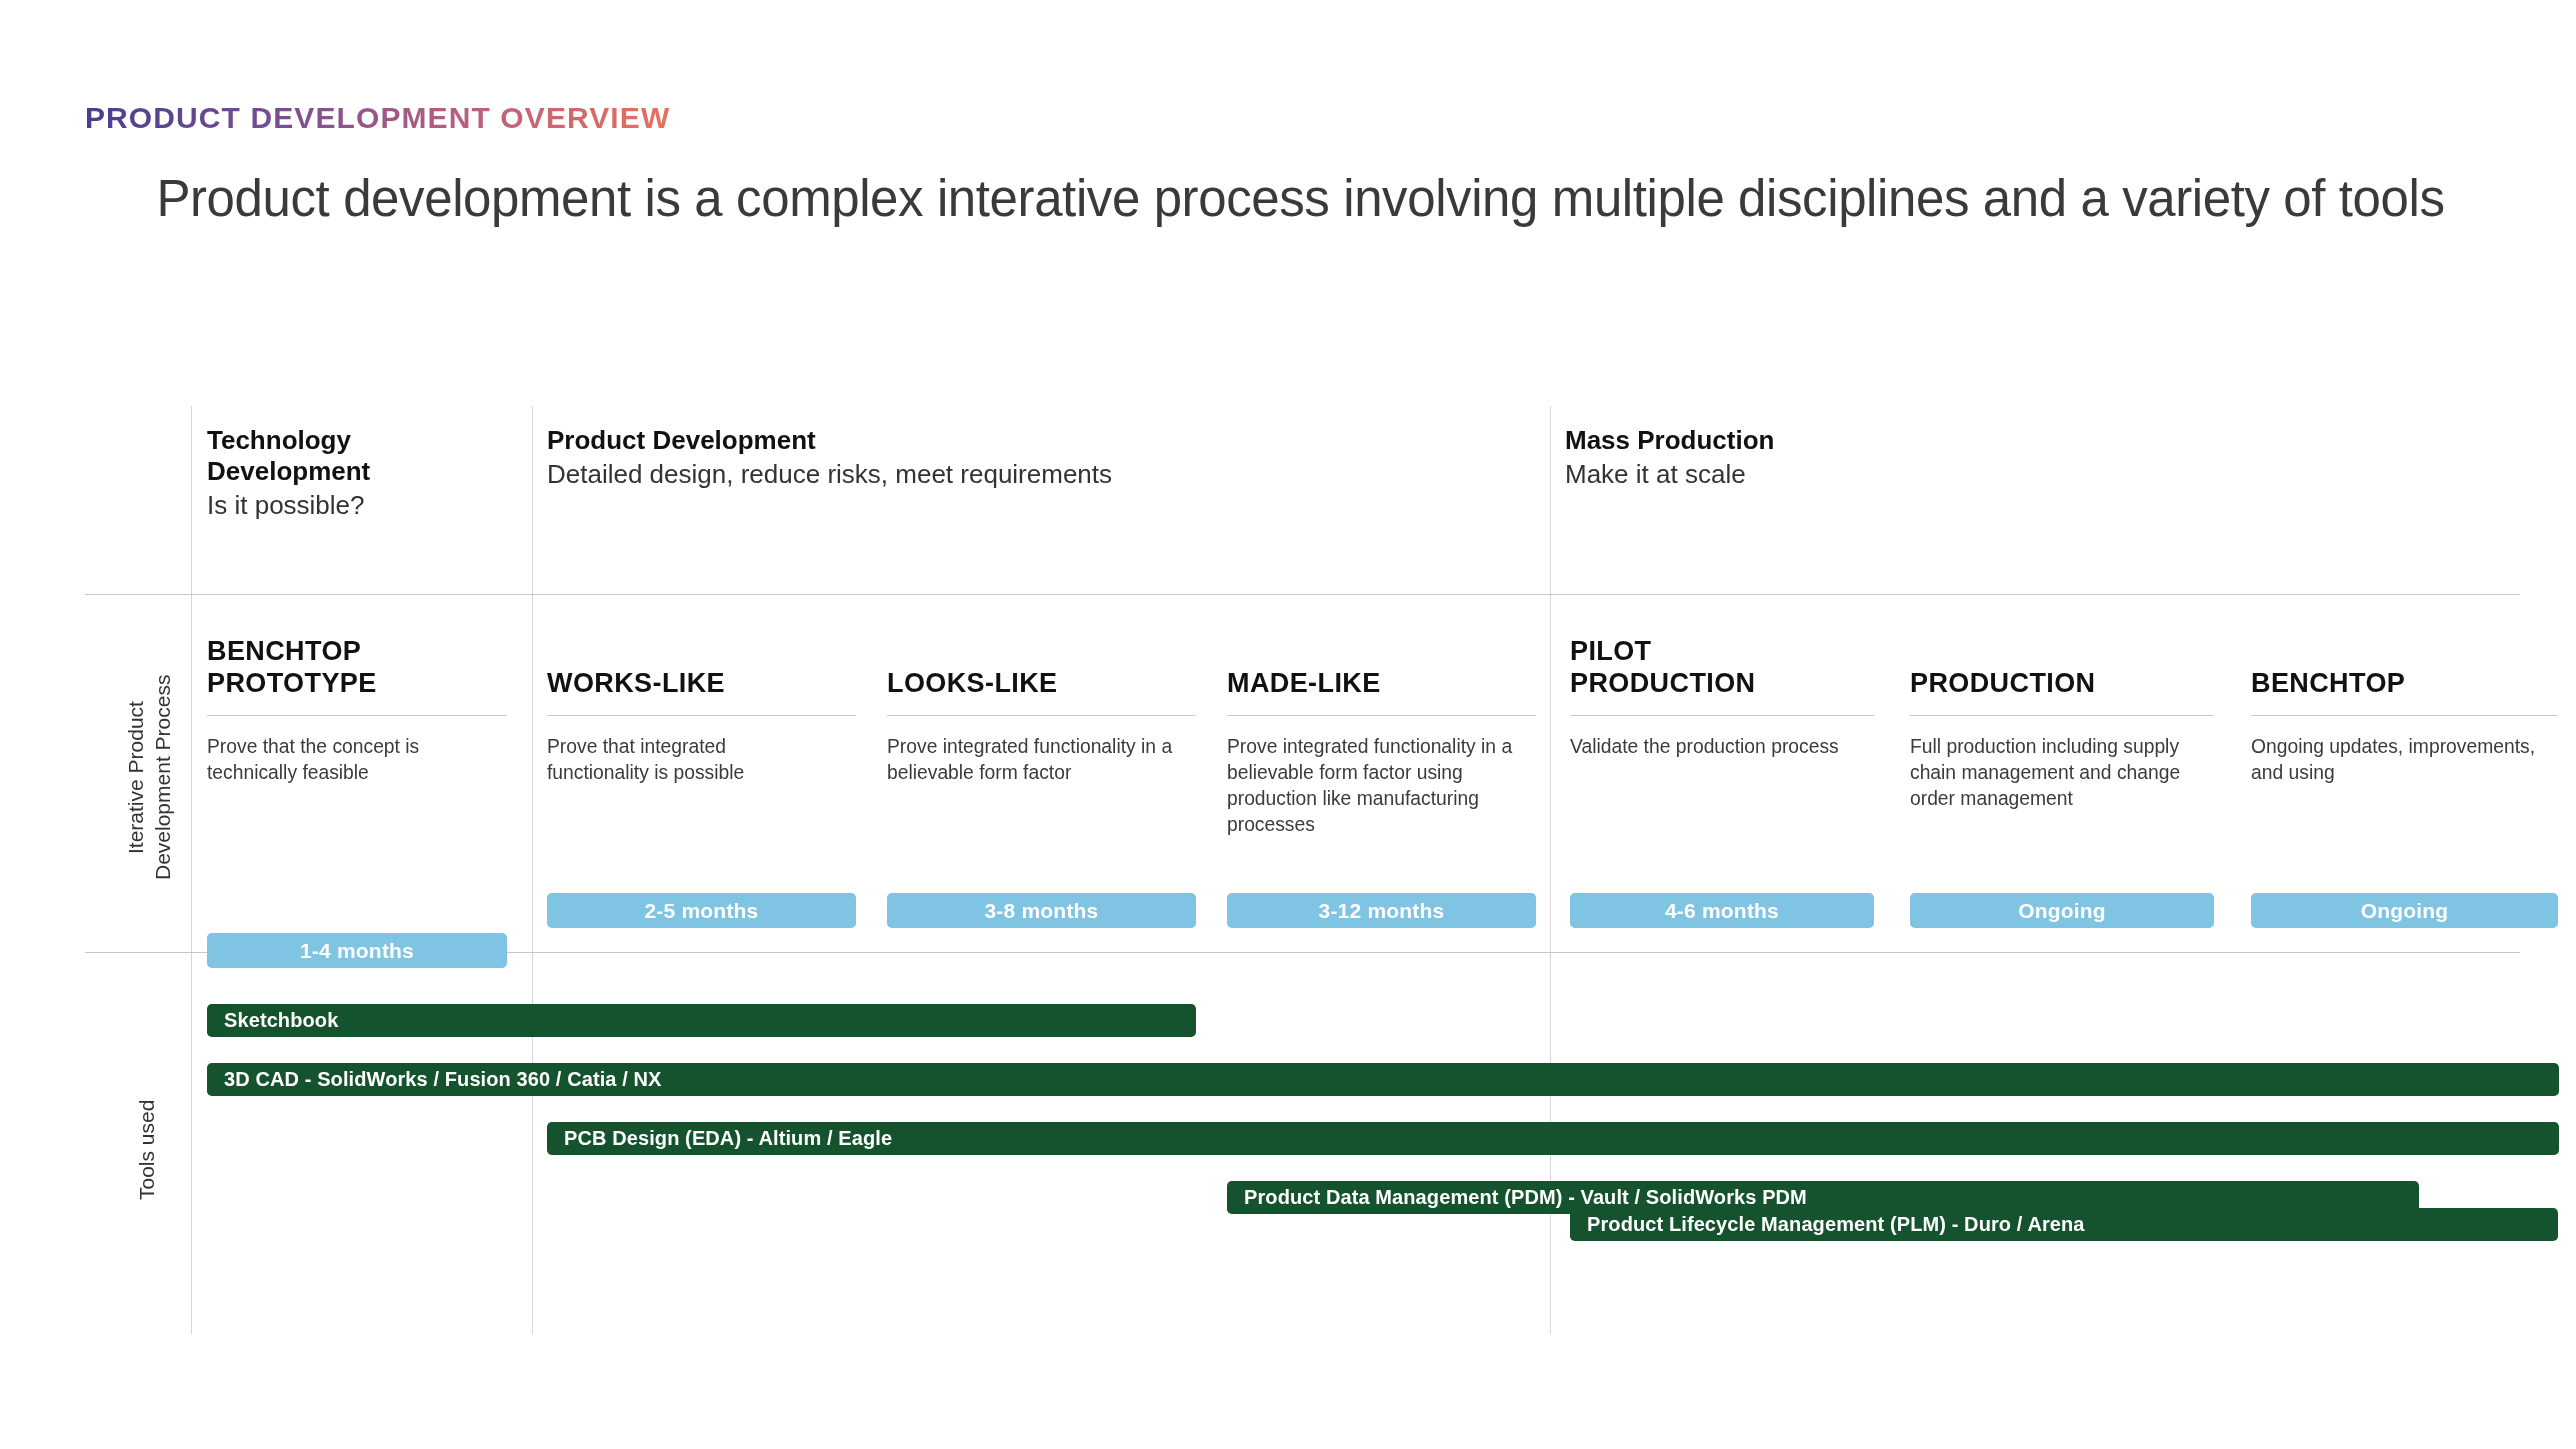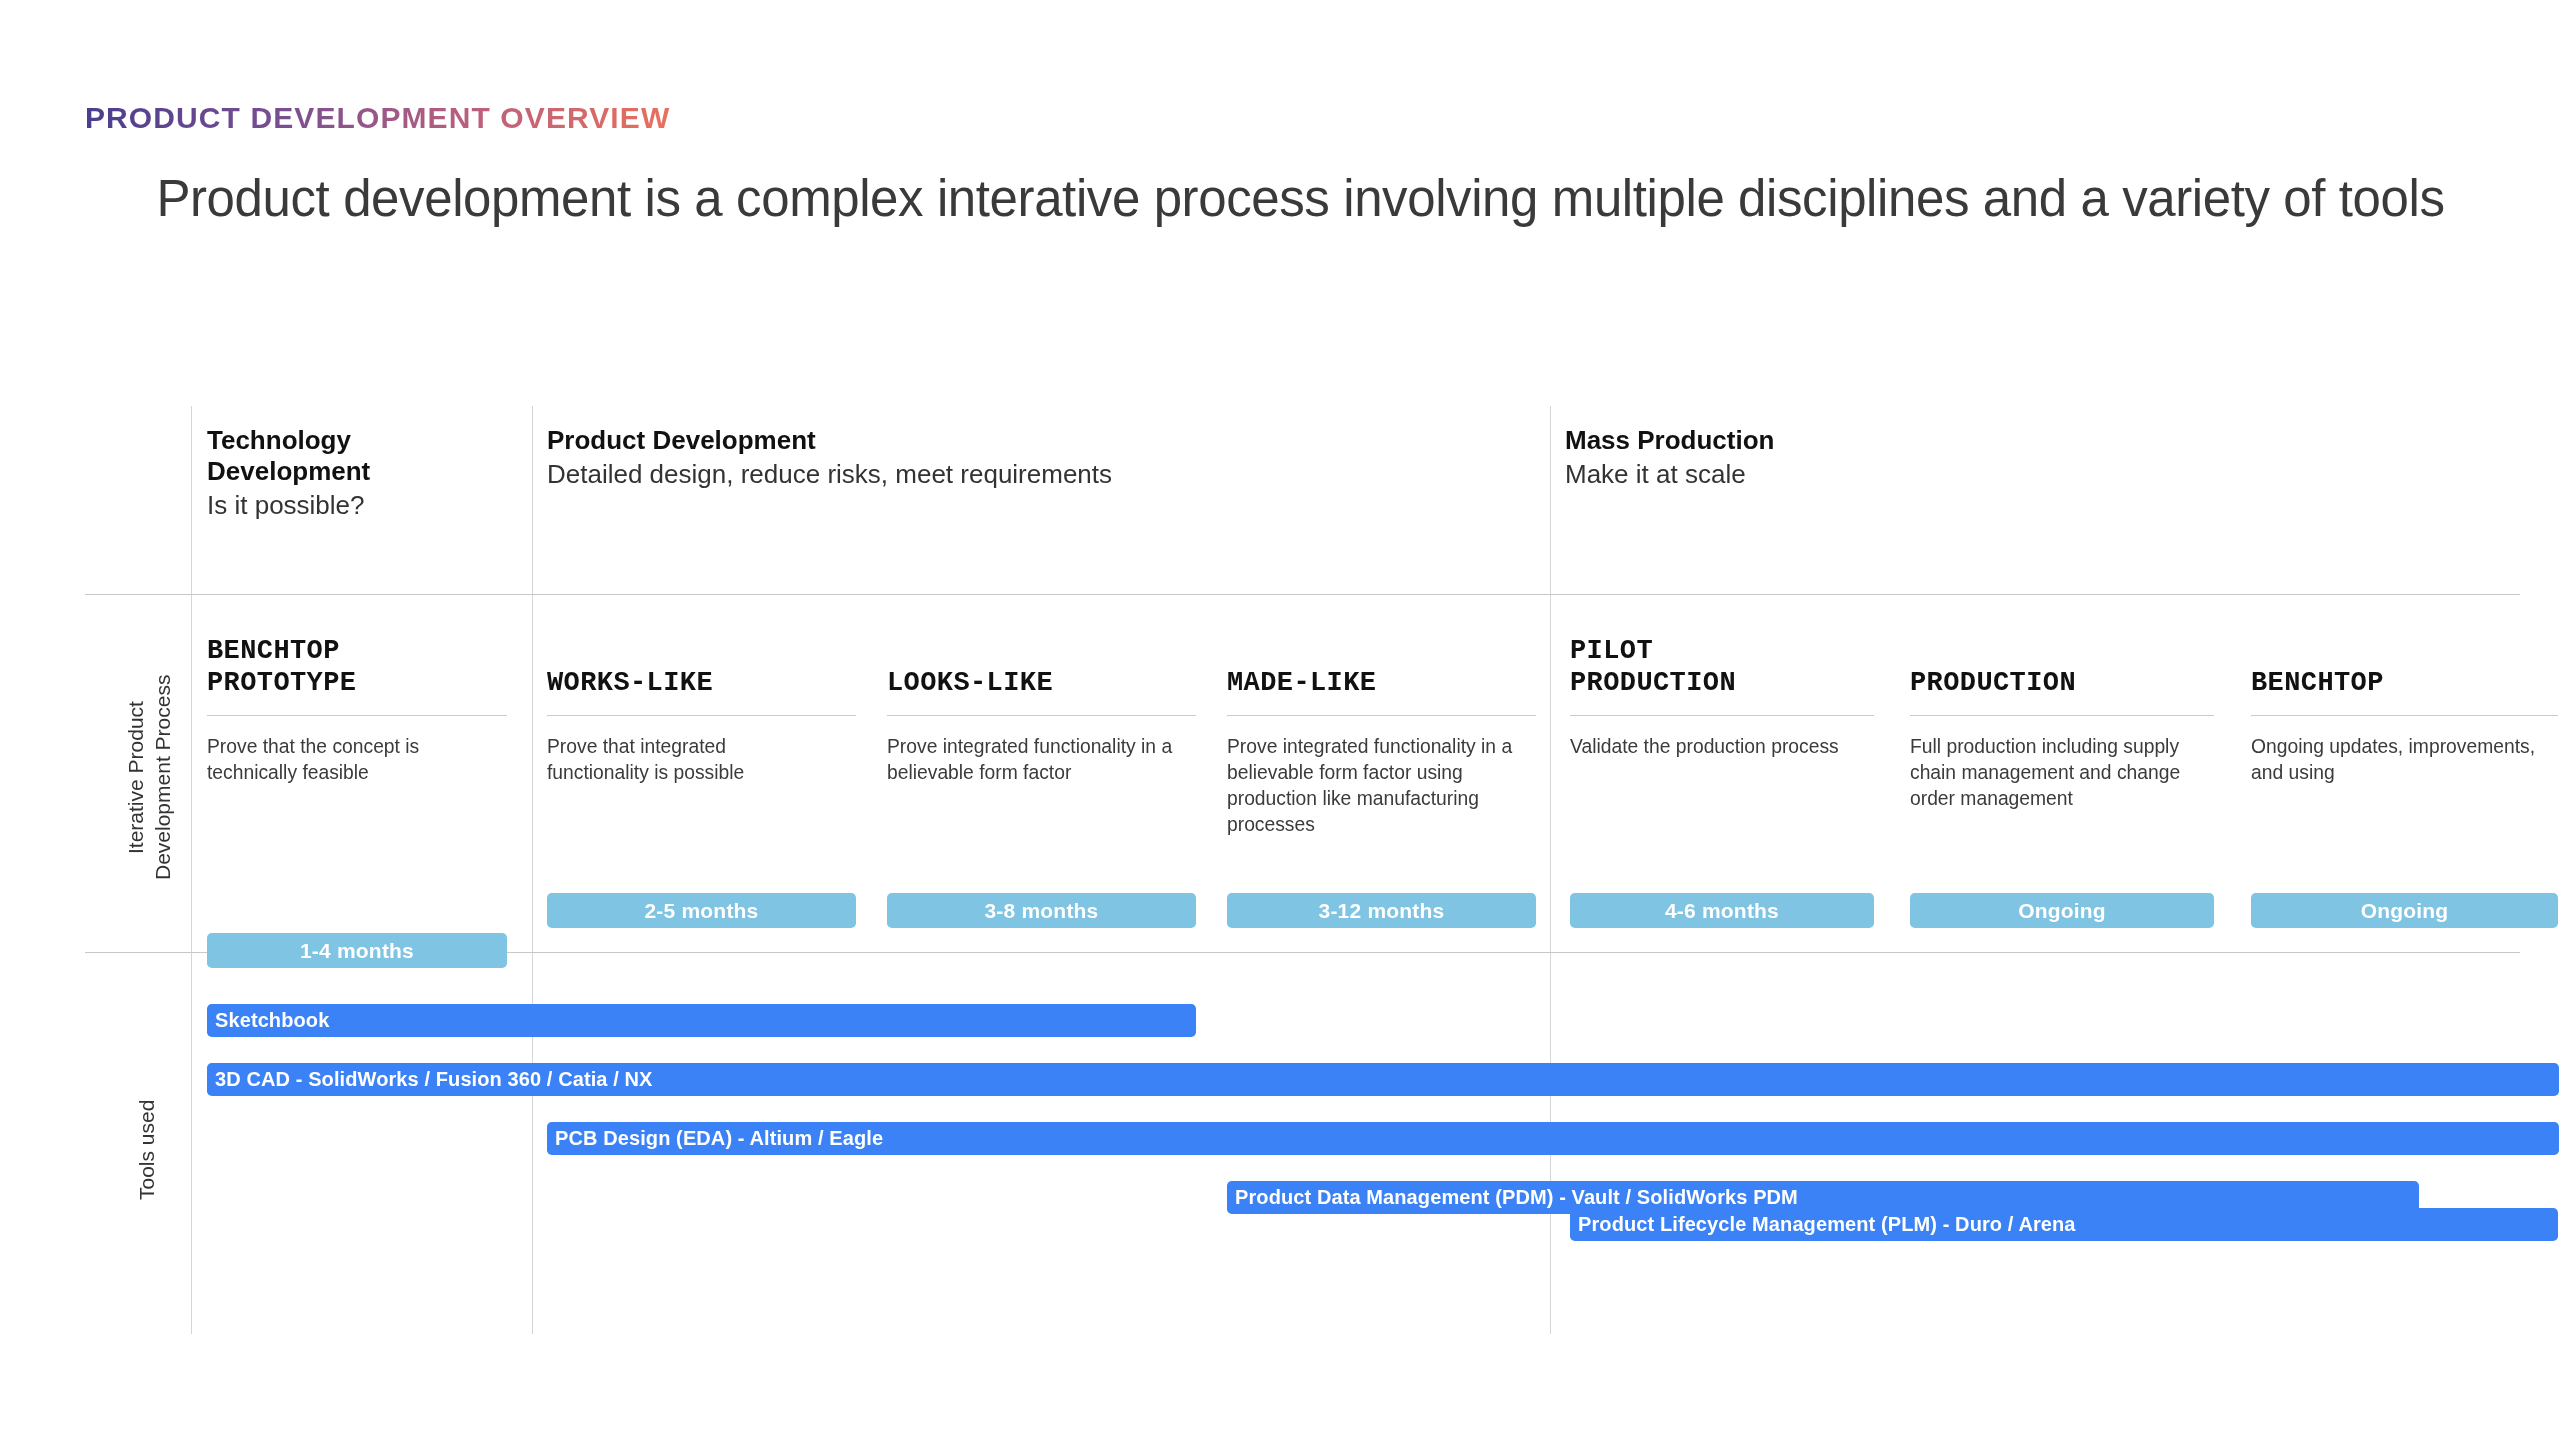--- a/index.html
+++ b/index.html
@@ -44,42 +44,42 @@
     writing-mode:vertical-rl;transform:rotate(180deg);
     font-size:21px;color:#333;line-height:1.3;
     text-align:center;white-space:pre-line;
   }
 
   
   .stage{position:absolute;}
   .stage .title{
     position:absolute;left:0;bottom:0;
     font-size:27px;font-weight:bold;letter-spacing:0.4px;
-    color:#111;line-height:1.18;white-space:pre-line;font-family:Liberation Mono, monospace;
+    color:#111;line-height:1.18;white-space:pre-line;
   }
   .stage .rule{position:absolute;left:0;height:1px;background:#c9cbcd;}
   .stage .body{
     position:absolute;left:0;
     font-size:19.3px;line-height:1.35;color:#3b3b3b;
   }
   .pill{
     position:absolute;height:35px;border-radius:4.8px;
     background:#7fc4e2;color:#ffffff;
     font-size:21px;font-weight:bold;
     display:flex;align-items:center;justify-content:center;
     letter-spacing:0.2px;
   }
 
   
   .toolbar{
     position:absolute;height:33px;border-radius:4.8px;
-    background:#3b82f6;color:#ffffff;
+    background:#14532d;color:#ffffff;
     font-size:20px;font-weight:bold;
     display:flex;align-items:center;
-    padding-left:8px;box-sizing:border-box;
+    padding-left:17px;box-sizing:border-box;
     white-space:nowrap;letter-spacing:0.1px;
   }
 </style>
 </head>
 <body>
 
 <div class="canvas">
 
   <div class="eyebrow">PRODUCT DEVELOPMENT OVERVIEW</div>
   <div class="headline">Product development is a complex interative process involving multiple disciplines and a variety of tools</div>

